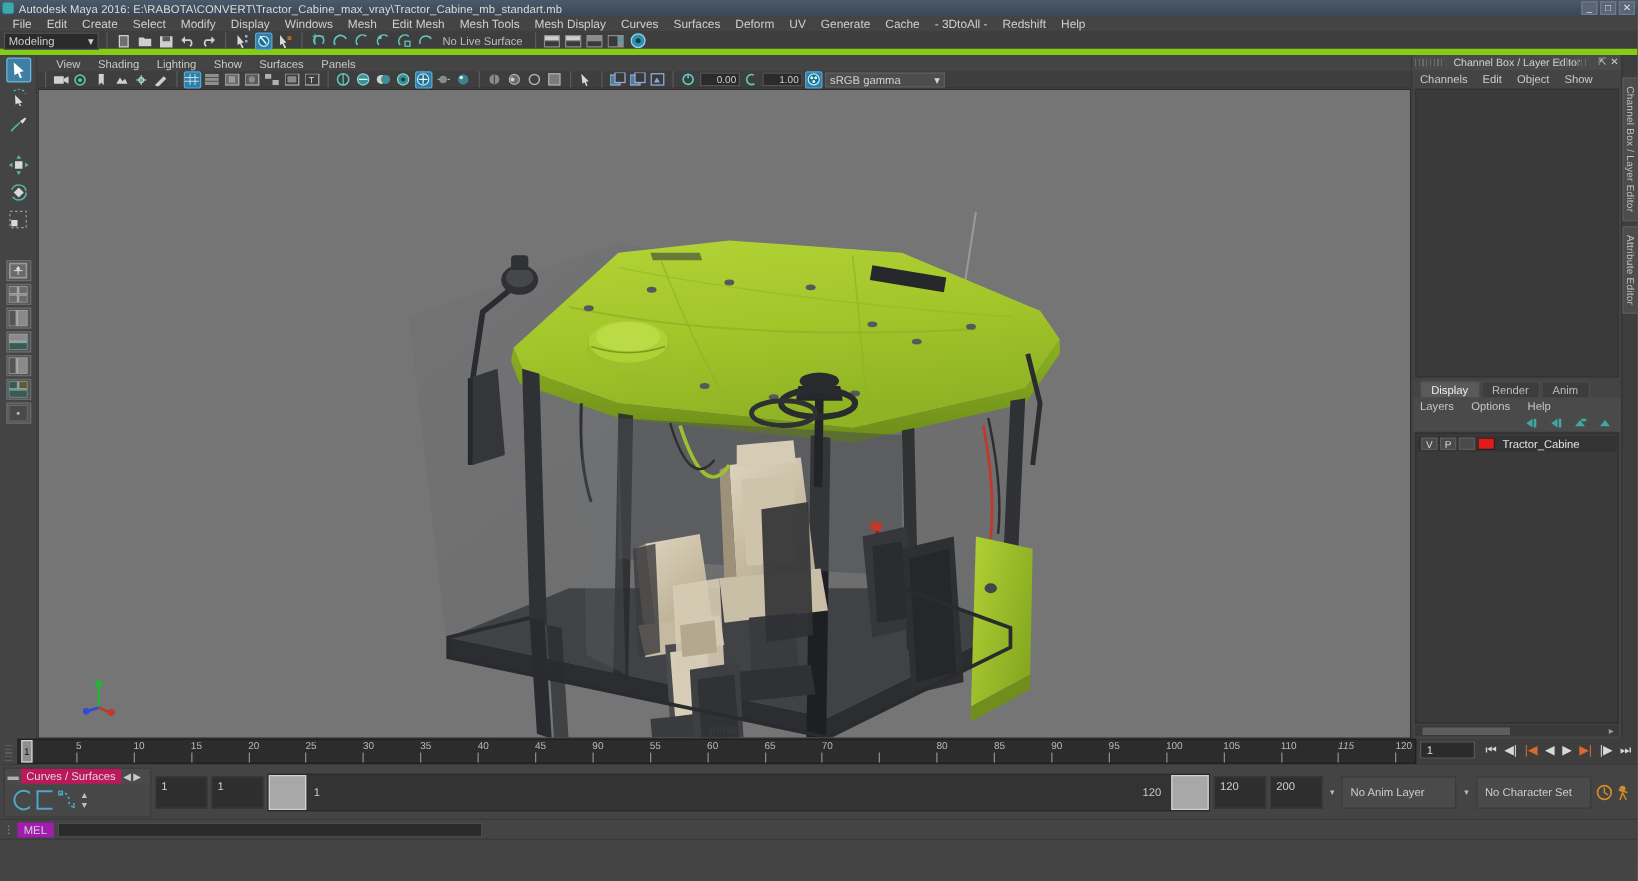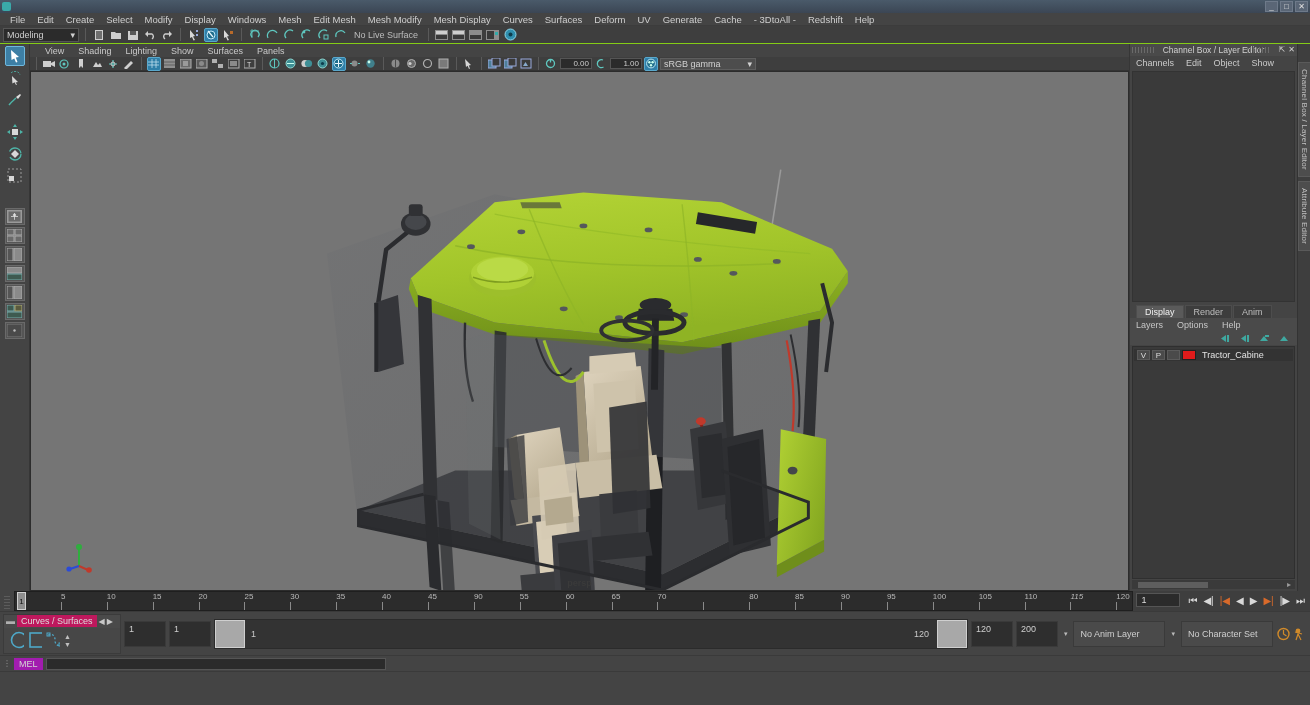--- a/index.html
+++ b/index.html
@@ -22,21 +22,21 @@
   .tb-btn { width:13px;height:11px;background:#5a6676; border:1px solid #6e7a8a;
             color:#e0e0e0; font-size:8px; line-height:9px; text-align:center;}
 
   
   .menubar { height:13px; background:#444444; display:flex; align-items:center;
              padding-left:4px; border-bottom:1px solid #3c3c3c;}
   .menu-item { font-size:9.5px; color:#cfcfcf; padding:0 6px; line-height:13px; white-space:nowrap;}
 
   
   .statusbar { height:18px; background:#3e3e3e; display:flex; align-items:center;
-               padding:0 3px; gap:3px; border-bottom:1px solid #84cc16; }
+               padding:0 3px; gap:3px; border-bottom:5px solid #84cc16; }
   .mode-select { width:76px;height:14px;background:#2b2b2b;border:1px solid #555;
                  display:flex;align-items:center;justify-content:space-between;
                  padding:0 3px; font-size:9px; color:#cfcfcf;}
   .sep { width:1px;height:13px;background:#5a5a5a;margin:0 3px;}
   .ico { width:14px;height:14px;display:inline-flex;align-items:center;justify-content:center;
          flex:none;}
   .ico svg{display:block;}
   .ico.on { background:#2f7fa8; border:1px solid #59a8cc; border-radius:2px;}
   .livesurface { font-size:9px;color:#bdbdbd; padding:0 4px; white-space:nowrap;}
 
@@ -151,38 +151,39 @@
   .mel-out { flex:1; height:12px; background:#444;}
   .helpline { height:15px; background:#444; border-top:1px solid #3a3a3a;}
 </style>
 </head>
 <body>
 
 <div class="app">
 
   <div class="titlebar">
     <div class="tb-icon"></div>
+    <div class="tb-title">Autodesk Maya 2016: E:\RABOTA\CONVERT\Tractor_Cabine_max_vray\Tractor_Cabine_mb_standart.mb</div>
     <div class="tb-buttons">
       <div class="tb-btn">_</div>
       <div class="tb-btn">□</div>
       <div class="tb-btn">✕</div>
     </div>
   </div>
 
   <div class="menubar" id="menubar">
       <div class="menu-item">File</div>
       <div class="menu-item">Edit</div>
       <div class="menu-item">Create</div>
       <div class="menu-item">Select</div>
       <div class="menu-item">Modify</div>
       <div class="menu-item">Display</div>
       <div class="menu-item">Windows</div>
       <div class="menu-item">Mesh</div>
       <div class="menu-item">Edit Mesh</div>
-      <div class="menu-item">Mesh Modify</div>
+      <div class="menu-item">Mesh Tools</div>
       <div class="menu-item">Mesh Display</div>
       <div class="menu-item">Curves</div>
       <div class="menu-item">Surfaces</div>
       <div class="menu-item">Deform</div>
       <div class="menu-item">UV</div>
       <div class="menu-item">Generate</div>
       <div class="menu-item">Cache</div>
       <div class="menu-item">- 3DtoAll -</div>
       <div class="menu-item">Redshift</div>
       <div class="menu-item">Help</div>

